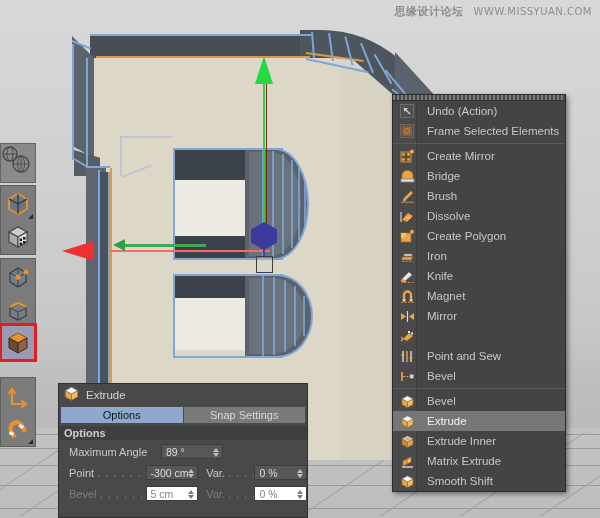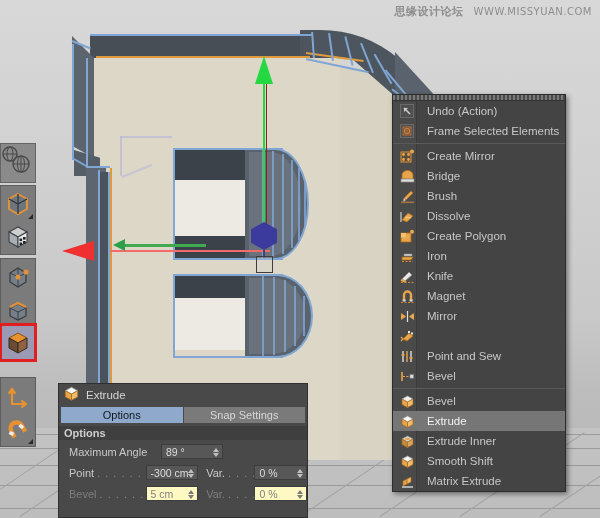--- a/index.html
+++ b/index.html
@@ -186,21 +186,21 @@
   .dots { color: #8a8a8a; letter-spacing: 1px; }
   .num-field {
     position: relative;
     width: 62px; height: 15px;
     background: #575757;
     border: 1px solid #3d3d3d;
     display: flex; align-items: center;
     padding-left: 4px;
     font-size: 10.5px; color: #dcdcdc;
   }
-  .dlg-row.disabled .num-field { color: #828282; background: #fef9c3; }
+  .dlg-row.disabled .num-field { color: #828282; background: #ffffff; }
   .spinner {
     position: absolute; right: 3px; top: 1px;
     width: 7px; height: 12px;
     display: flex; flex-direction: column; justify-content: center; align-items: center;
   }
   .sp-up, .sp-dn { width: 0; height: 0; }
   .sp-up { border-left: 3.5px solid transparent; border-right: 3.5px solid transparent; border-bottom: 4px solid #c0c0c0; margin-bottom: 1px;}
   .sp-dn { border-left: 3.5px solid transparent; border-right: 3.5px solid transparent; border-top: 4px solid #c0c0c0; }
   .dlg-row.disabled .sp-up { border-bottom-color: #7a7a7a; }
   .dlg-row.disabled .sp-dn { border-top-color: #7a7a7a; }
@@ -618,36 +618,36 @@
             <path d="M7.5 3.6 L10.8 5 L7.5 6.4 L4.2 5 Z" fill="#e8a54a"></path>
             <path d="M2 5 L7.5 8 L7.5 13.5 L2 10.5 Z" fill="#c08a3a" stroke="#a86a20" stroke-width=".7"></path>
             <path d="M13 5 L13 10.5 L7.5 13.5 L7.5 8 Z" fill="#d9a45c" stroke="#a86a20" stroke-width=".7"></path>
           </svg>
         </span>
         <span class="mi-label">Extrude Inner</span>
       </div>
       <div class="menu-item">
         <span class="mi-icon">
           <svg width="15" height="15" viewBox="0 0 15 15">
+            <path d="M3 12 L3 7 L7 5 L7 10 Z" fill="#e8a54a" stroke="#a86a20" stroke-width=".7"></path>
+            <path d="M7 10 L7 5 L11 3 L11 8 Z" fill="#f0bb6a" stroke="#a86a20" stroke-width=".7"></path>
+            <path d="M2 13 L13 13" stroke="#dcdcdc" stroke-width="1.4"></path>
+          </svg>
+        </span>
+        <span class="mi-label">Matrix Extrude</span>
+      </div>
+      <div class="menu-item">
+        <span class="mi-icon">
+          <svg width="15" height="15" viewBox="0 0 15 15">
             <path d="M7.5 2 L13 5 L7.5 8 L2 5 Z" fill="#f6f6f6" stroke="#999" stroke-width=".7"></path>
             <path d="M2 5 L7.5 8 L7.5 13.5 L2 10.5 Z" fill="#e8a54a" stroke="#a86a20" stroke-width=".7"></path>
             <path d="M13 5 L13 10.5 L7.5 13.5 L7.5 8 Z" fill="#f0bb6a" stroke="#a86a20" stroke-width=".7"></path>
           </svg>
         </span>
         <span class="mi-label">Smooth Shift</span>
-      </div>
-      <div class="menu-item">
-        <span class="mi-icon">
-          <svg width="15" height="15" viewBox="0 0 15 15">
-            <path d="M3 12 L3 7 L7 5 L7 10 Z" fill="#e8a54a" stroke="#a86a20" stroke-width=".7"></path>
-            <path d="M7 10 L7 5 L11 3 L11 8 Z" fill="#f0bb6a" stroke="#a86a20" stroke-width=".7"></path>
-            <path d="M2 13 L13 13" stroke="#dcdcdc" stroke-width="1.4"></path>
-          </svg>
-        </span>
-        <span class="mi-label">Matrix Extrude</span>
       </div>
     </div>
   </div>
 
   <div id="extrude-dialog">
     <div id="dlg-title">
       <span>
         <svg width="17" height="17" viewBox="0 0 15 15">
           <path d="M7.5 2 L13 5 L7.5 8 L2 5 Z" fill="#f6f6f6" stroke="#999" stroke-width=".7"></path>
           <path d="M2 5 L7.5 8 L7.5 13.5 L2 10.5 Z" fill="#e8a54a" stroke="#a86a20" stroke-width=".7"></path>

